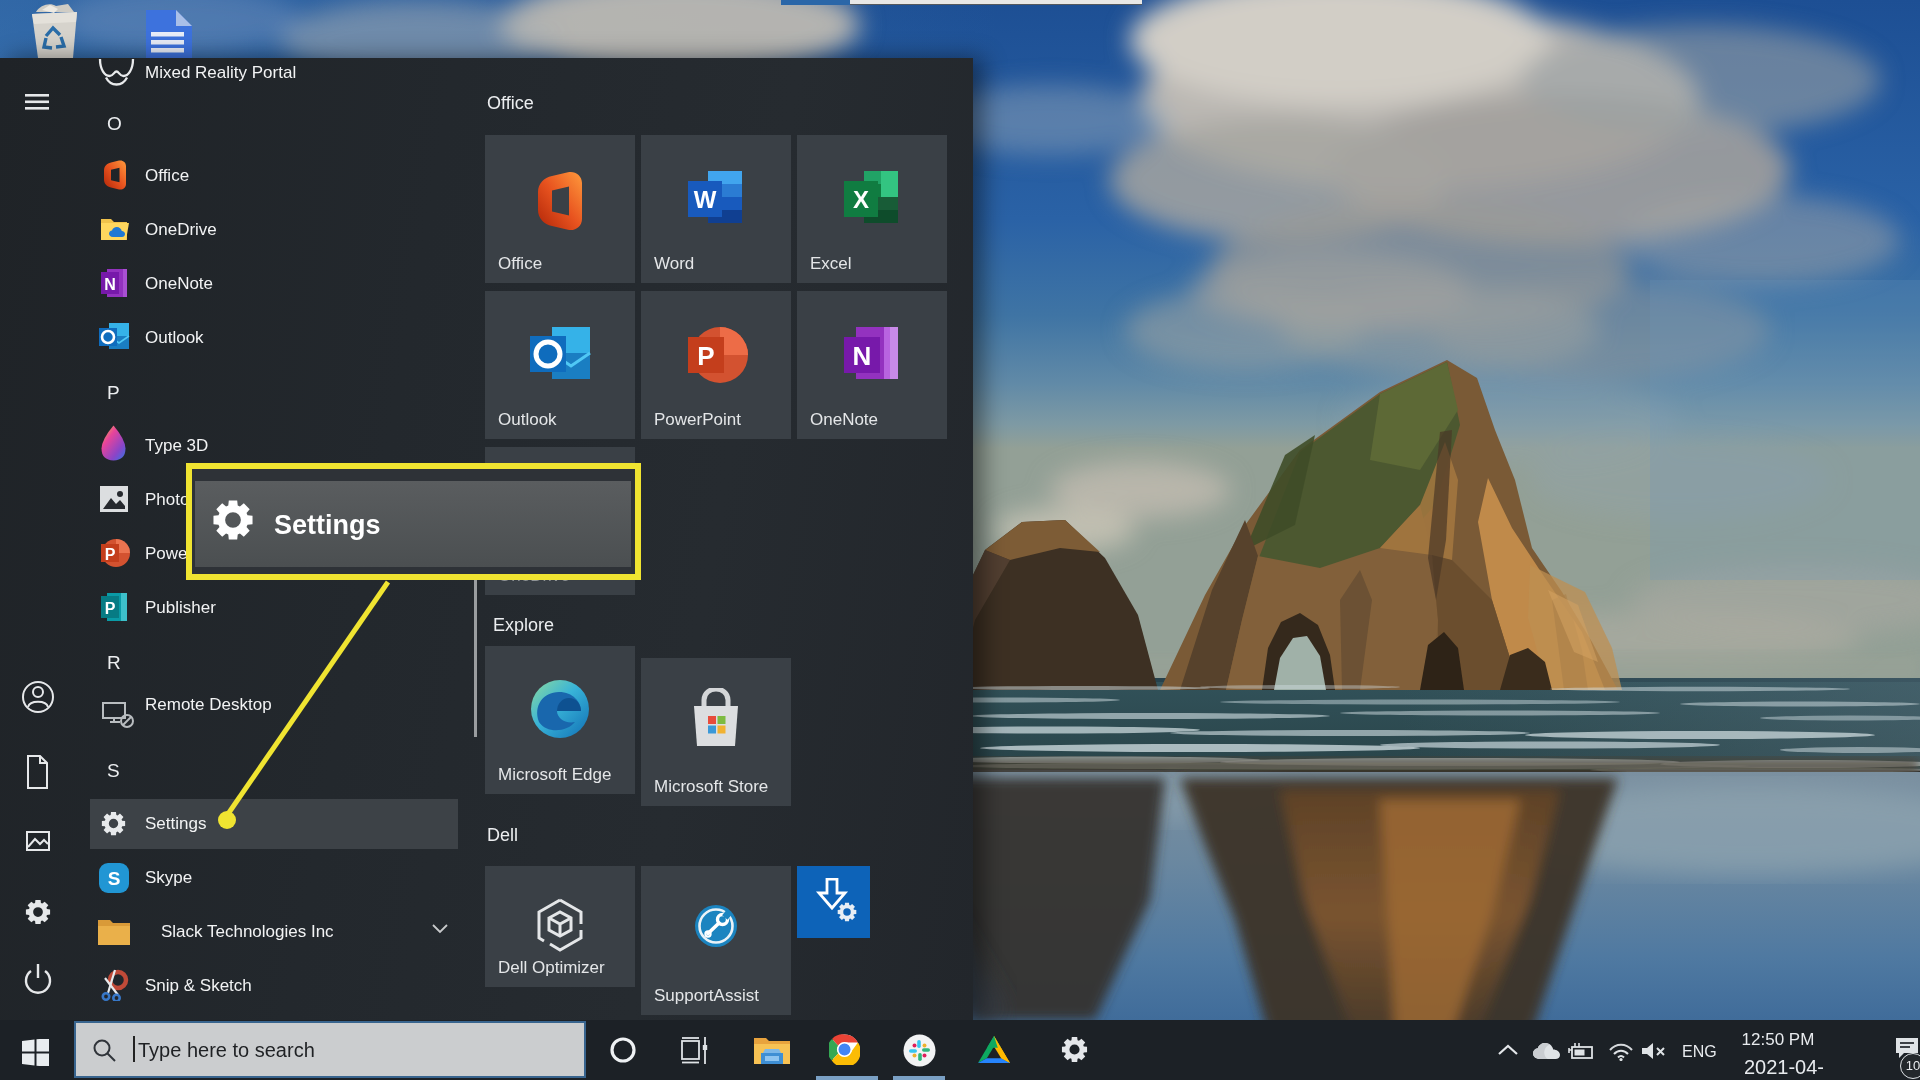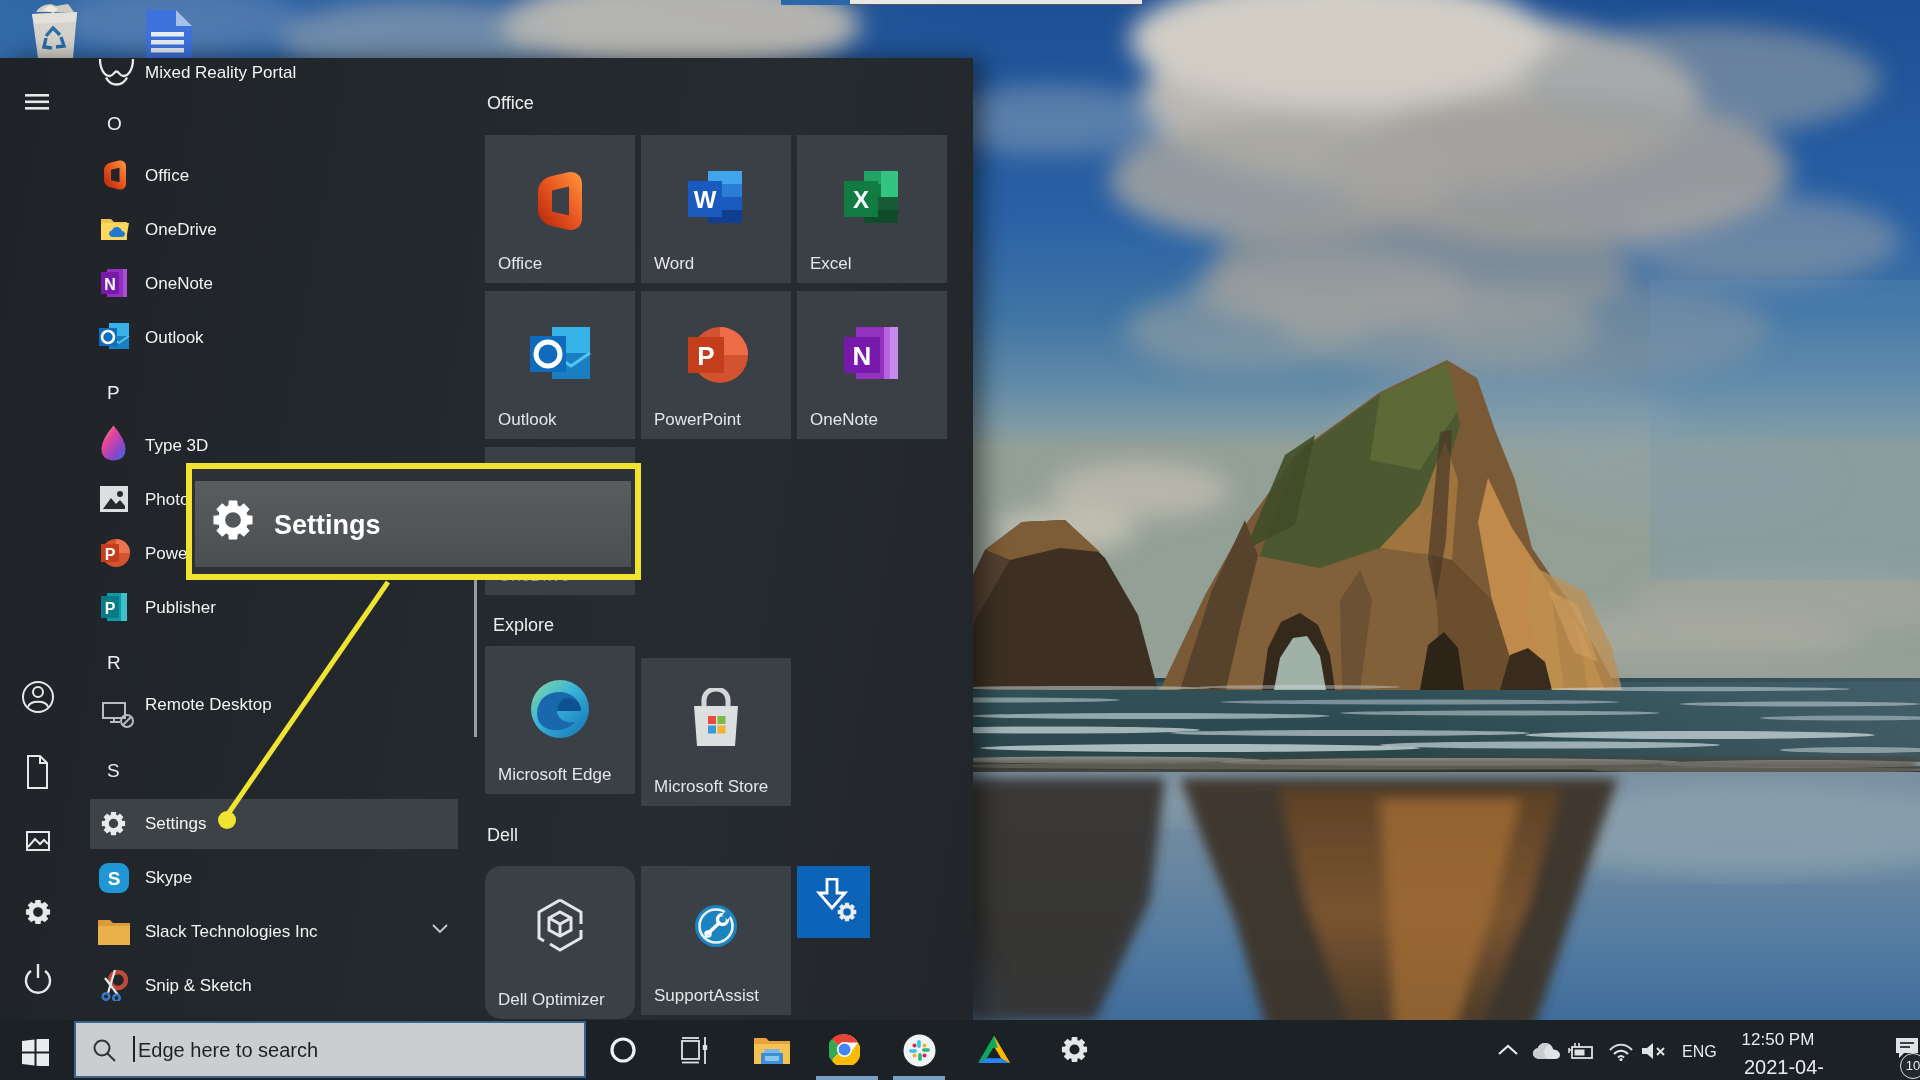--- a/index.html
+++ b/index.html
@@ -331,21 +331,21 @@
   <div class="abs" style="left:90px;top:799px;width:368px;height:50px;background:#3d4247;"></div>
   <svg class="abs" style="left:101px;top:811px" width="25" height="25" viewBox="0 0 40 40">
     <path fill="#e8eaec" fill-rule="evenodd" d="M38.6,16.0 L38.6,24.0 L33.8,24.5 L32.9,26.6 L35.9,30.3 L30.3,35.9 L26.6,32.9 L24.5,33.8 L24.0,38.6 L16.0,38.6 L15.5,33.8 L13.4,32.9 L9.7,35.9 L4.1,30.3 L7.1,26.6 L6.2,24.5 L1.4,24.0 L1.4,16.0 L6.2,15.5 L7.1,13.4 L4.1,9.7 L9.7,4.1 L13.4,7.1 L15.5,6.2 L16.0,1.4 L24.0,1.4 L24.5,6.2 L26.6,7.1 L30.3,4.1 L35.9,9.7 L32.9,13.4 L33.8,15.5 Z M27.5,20.0 A7.5,7.5 0 1,0 12.5,20.0 A7.5,7.5 0 1,0 27.5,20.0 Z"></path>
   </svg>
   <div class="applabel" style="top:815px;">Settings</div>
 
   <svg class="abs" style="left:98px;top:862px" width="32" height="32" viewBox="0 0 32 32">
     <rect x="1" y="1" width="30" height="30" rx="9" fill="#2196d4"></rect>
     <text x="16" y="23" text-anchor="middle" font-family="Liberation Sans" font-size="19" font-weight="bold" fill="#fff">S</text>
   </svg>
-  <div class="applabel" style="top:923px;">Slack Technologies Inc</div>
+  <div class="applabel" style="top:923px;margin-left:16px;">Slack Technologies Inc</div>
   <div class="applabel" style="top:869px;">Skype</div>
 
   <svg class="abs" style="left:97px;top:917px" width="34" height="29" viewBox="0 0 34 29">
     <path d="M1,3 L13,3 L16,6 L33,6 L33,28 L1,28 Z" fill="#d99a38"></path>
     <path d="M1,9 L33,9 L33,28 L1,28 Z" fill="#eab04a"></path>
   </svg>
   <svg class="abs" style="left:432px;top:924px" width="16" height="10" viewBox="0 0 16 10">
     <path d="M1,1 L8,8 L15,1" stroke="#c8cacc" stroke-width="1.8" fill="none"></path>
   </svg>
 
@@ -454,21 +454,21 @@
         <rect x="22" y="28" width="8" height="8" fill="#e74c3c"></rect>
         <rect x="31.5" y="28" width="8" height="8" fill="#7dbb42"></rect>
         <rect x="22" y="37.5" width="8" height="8" fill="#3a99d8"></rect>
         <rect x="31.5" y="37.5" width="8" height="8" fill="#f1b231"></rect>
       </g>
     </svg>
     <div class="tlabel">Microsoft Store</div>
   </div>
 
   <div class="ghead" style="left:487px;top:826px;">Dell</div>
-  <div class="tile" style="left:485px;top:866px;height:153px;border-radius:16px;">
+  <div class="tile" style="left:485px;top:866px;height:121px;">
     <svg style="position:absolute;left:46px;top:30px" width="58" height="58" viewBox="0 0 58 58">
       <g stroke="#e4e6e8" stroke-width="3" fill="none">
         <path d="M29,4 L50,16 L50,28"></path>
         <path d="M50,34 L50,42 L29,54 L19,48"></path>
         <path d="M13,45 L8,42 L8,16 L29,4"></path>
         <path d="M18,22 L29,16 L40,22 L40,34 L29,40 L18,34 Z"></path>
         <path d="M18,22 L29,28 L40,22 M29,28 L29,40"></path>
       </g>
     </svg>
     <div class="tlabel">Dell Optimizer</div>
@@ -513,21 +513,21 @@
     <path d="M14.5,14.5 L27,14.5 L27,28 L14.5,26.7 Z"></path>
   </g>
 </svg>
 
 <div class="abs" style="left:74px;top:1021px;width:508px;height:53px;background:#cbcdcf;border:2px solid #38648e;"></div>
 <svg class="abs" style="left:92px;top:1038px" width="25" height="25" viewBox="0 0 25 25">
   <circle cx="10" cy="10" r="7.5" fill="none" stroke="#30343a" stroke-width="2"></circle>
   <line x1="15.5" y1="15.5" x2="23" y2="23" stroke="#30343a" stroke-width="2"></line>
 </svg>
 <div class="abs" style="left:133px;top:1036px;width:2px;height:26px;background:#222;"></div>
-<div class="abs" style="left:138px;top:1039px;color:#1f2124;font-size:20px;">Edge here to search</div>
+<div class="abs" style="left:138px;top:1039px;color:#1f2124;font-size:20px;">Type here to search</div>
 
 <svg class="abs" style="left:609px;top:1036px" width="28" height="28" viewBox="0 0 28 28">
   <circle cx="14" cy="14" r="11" fill="none" stroke="#eef1f3" stroke-width="3.2"></circle>
 </svg>
 
 <svg class="abs" style="left:681px;top:1037px" width="30" height="27" viewBox="0 0 30 27">
   <g stroke="#dfe3e6" stroke-width="1.8" fill="none">
     <rect x="1" y="4" width="17" height="18"></rect>
     <line x1="1" y1="1" x2="18" y2="1"></line>
     <line x1="1" y1="25.5" x2="18" y2="25.5"></line>

